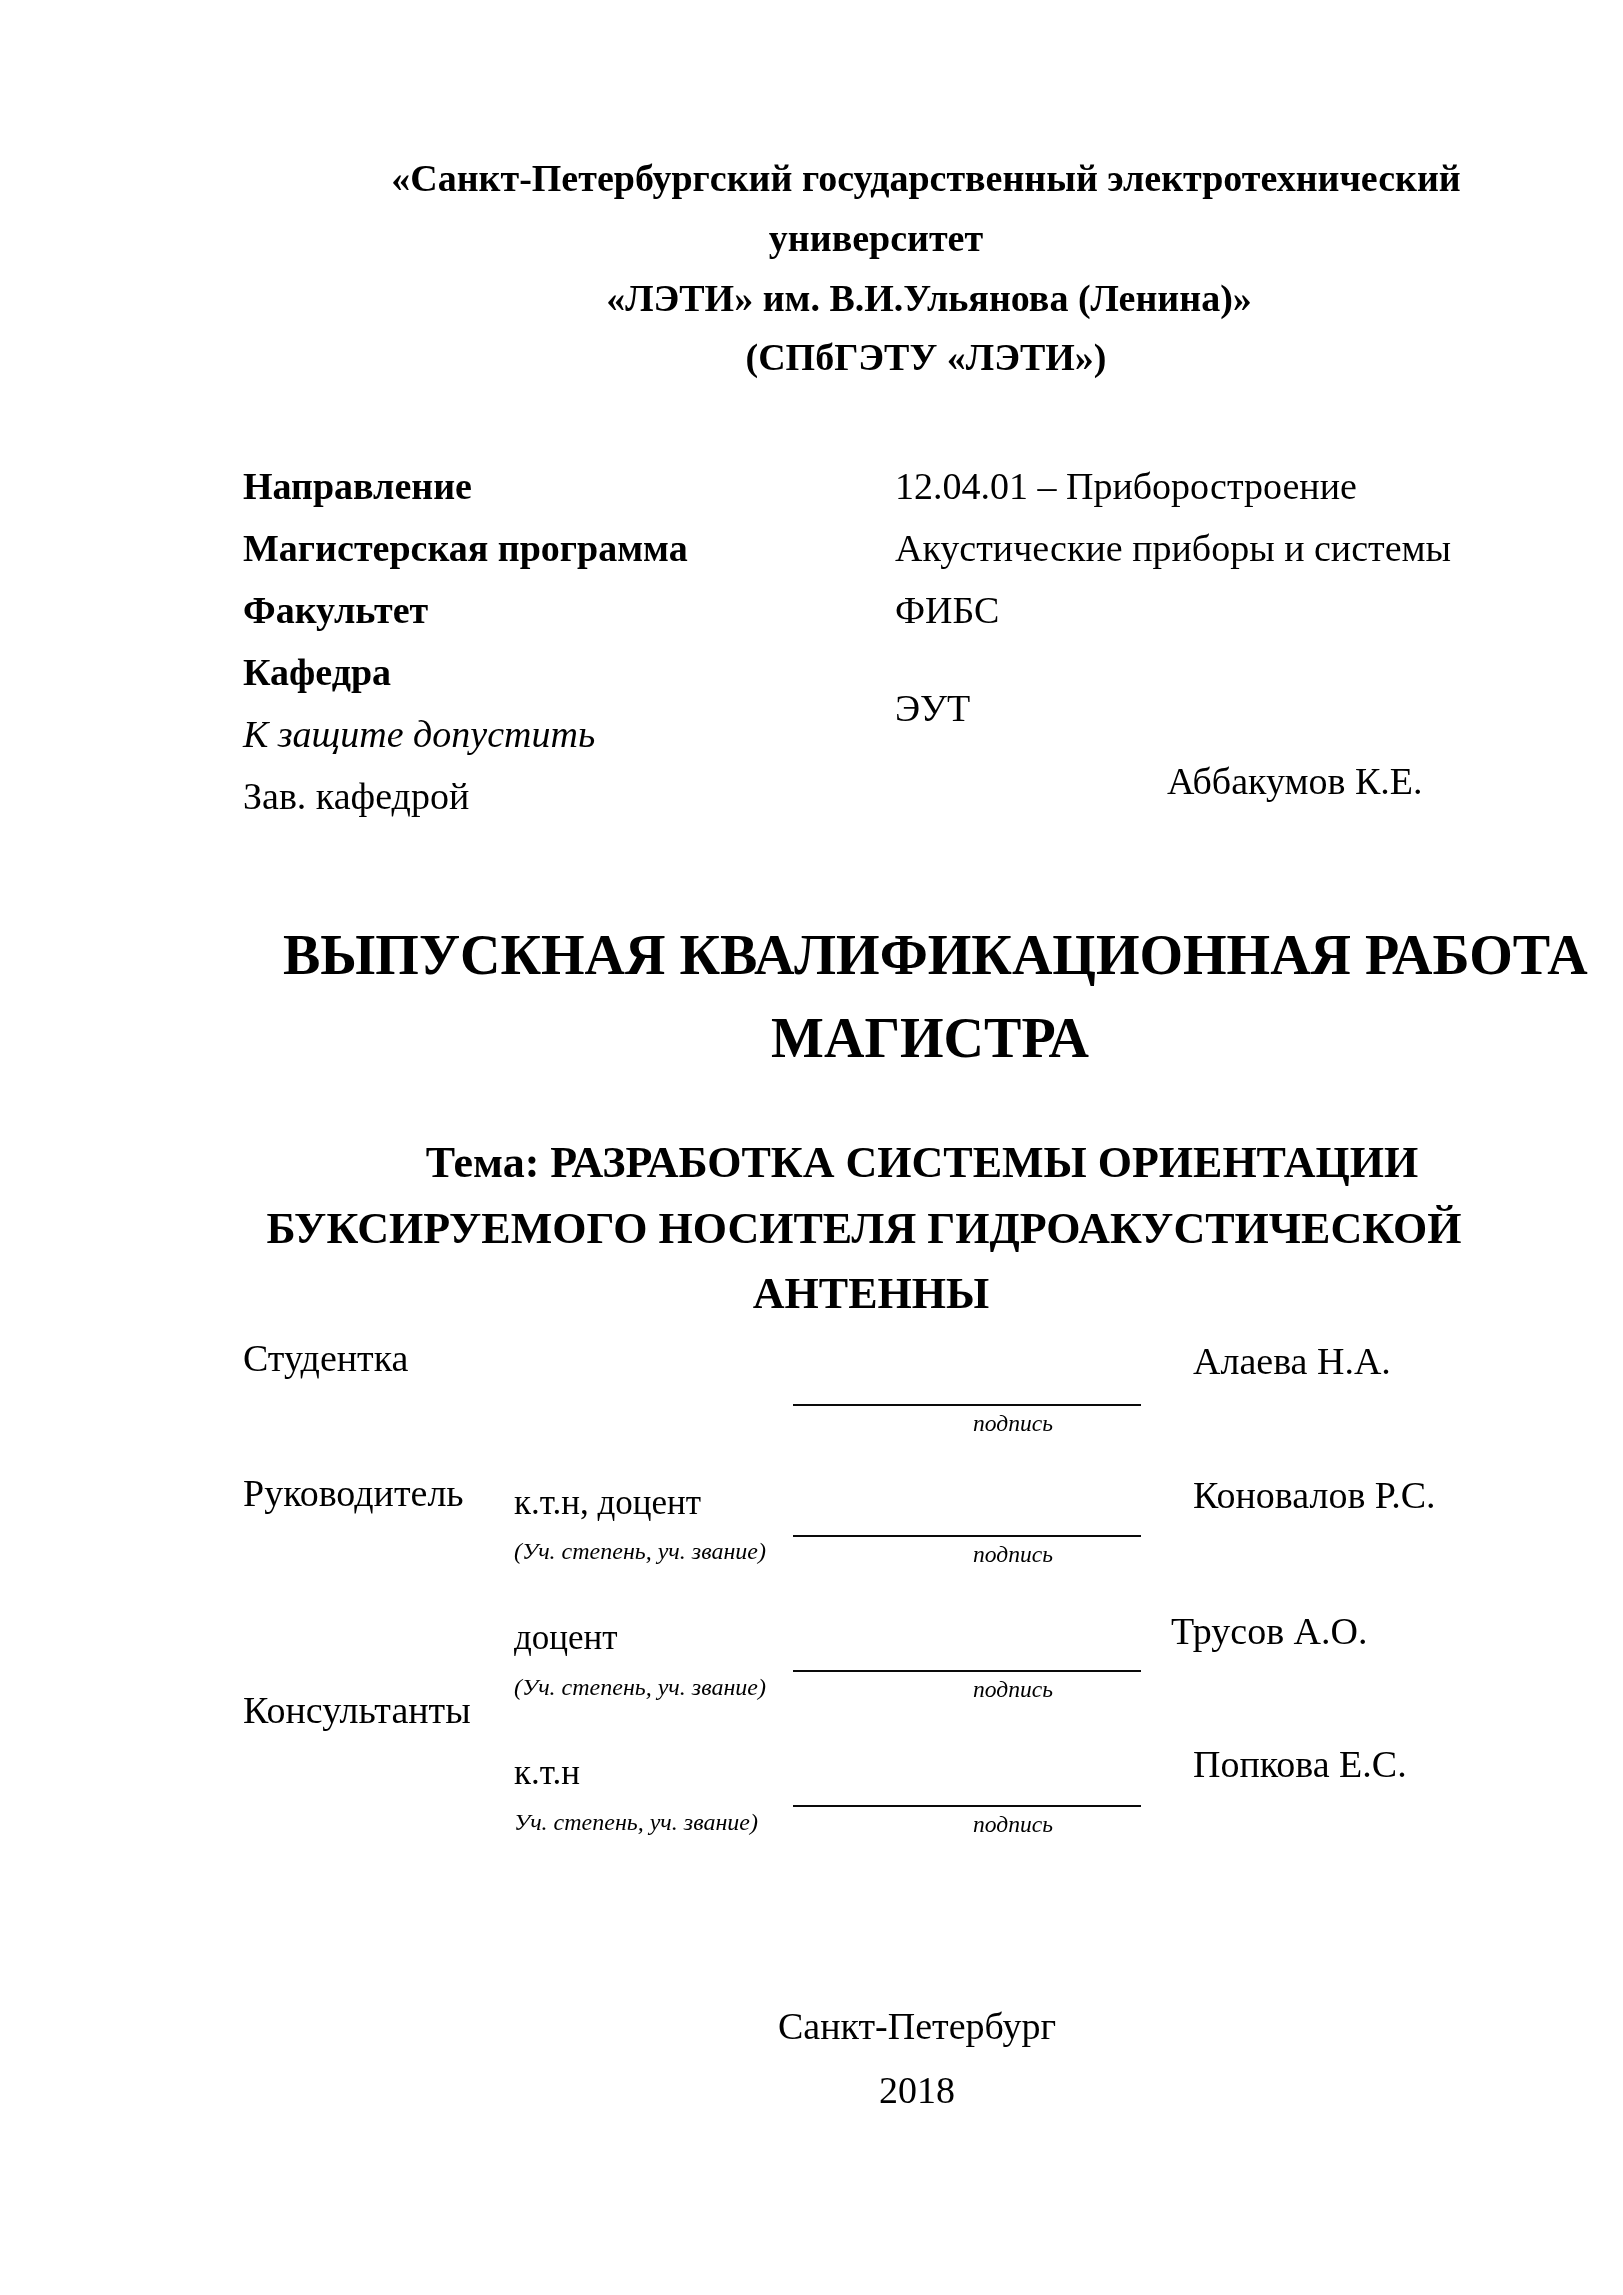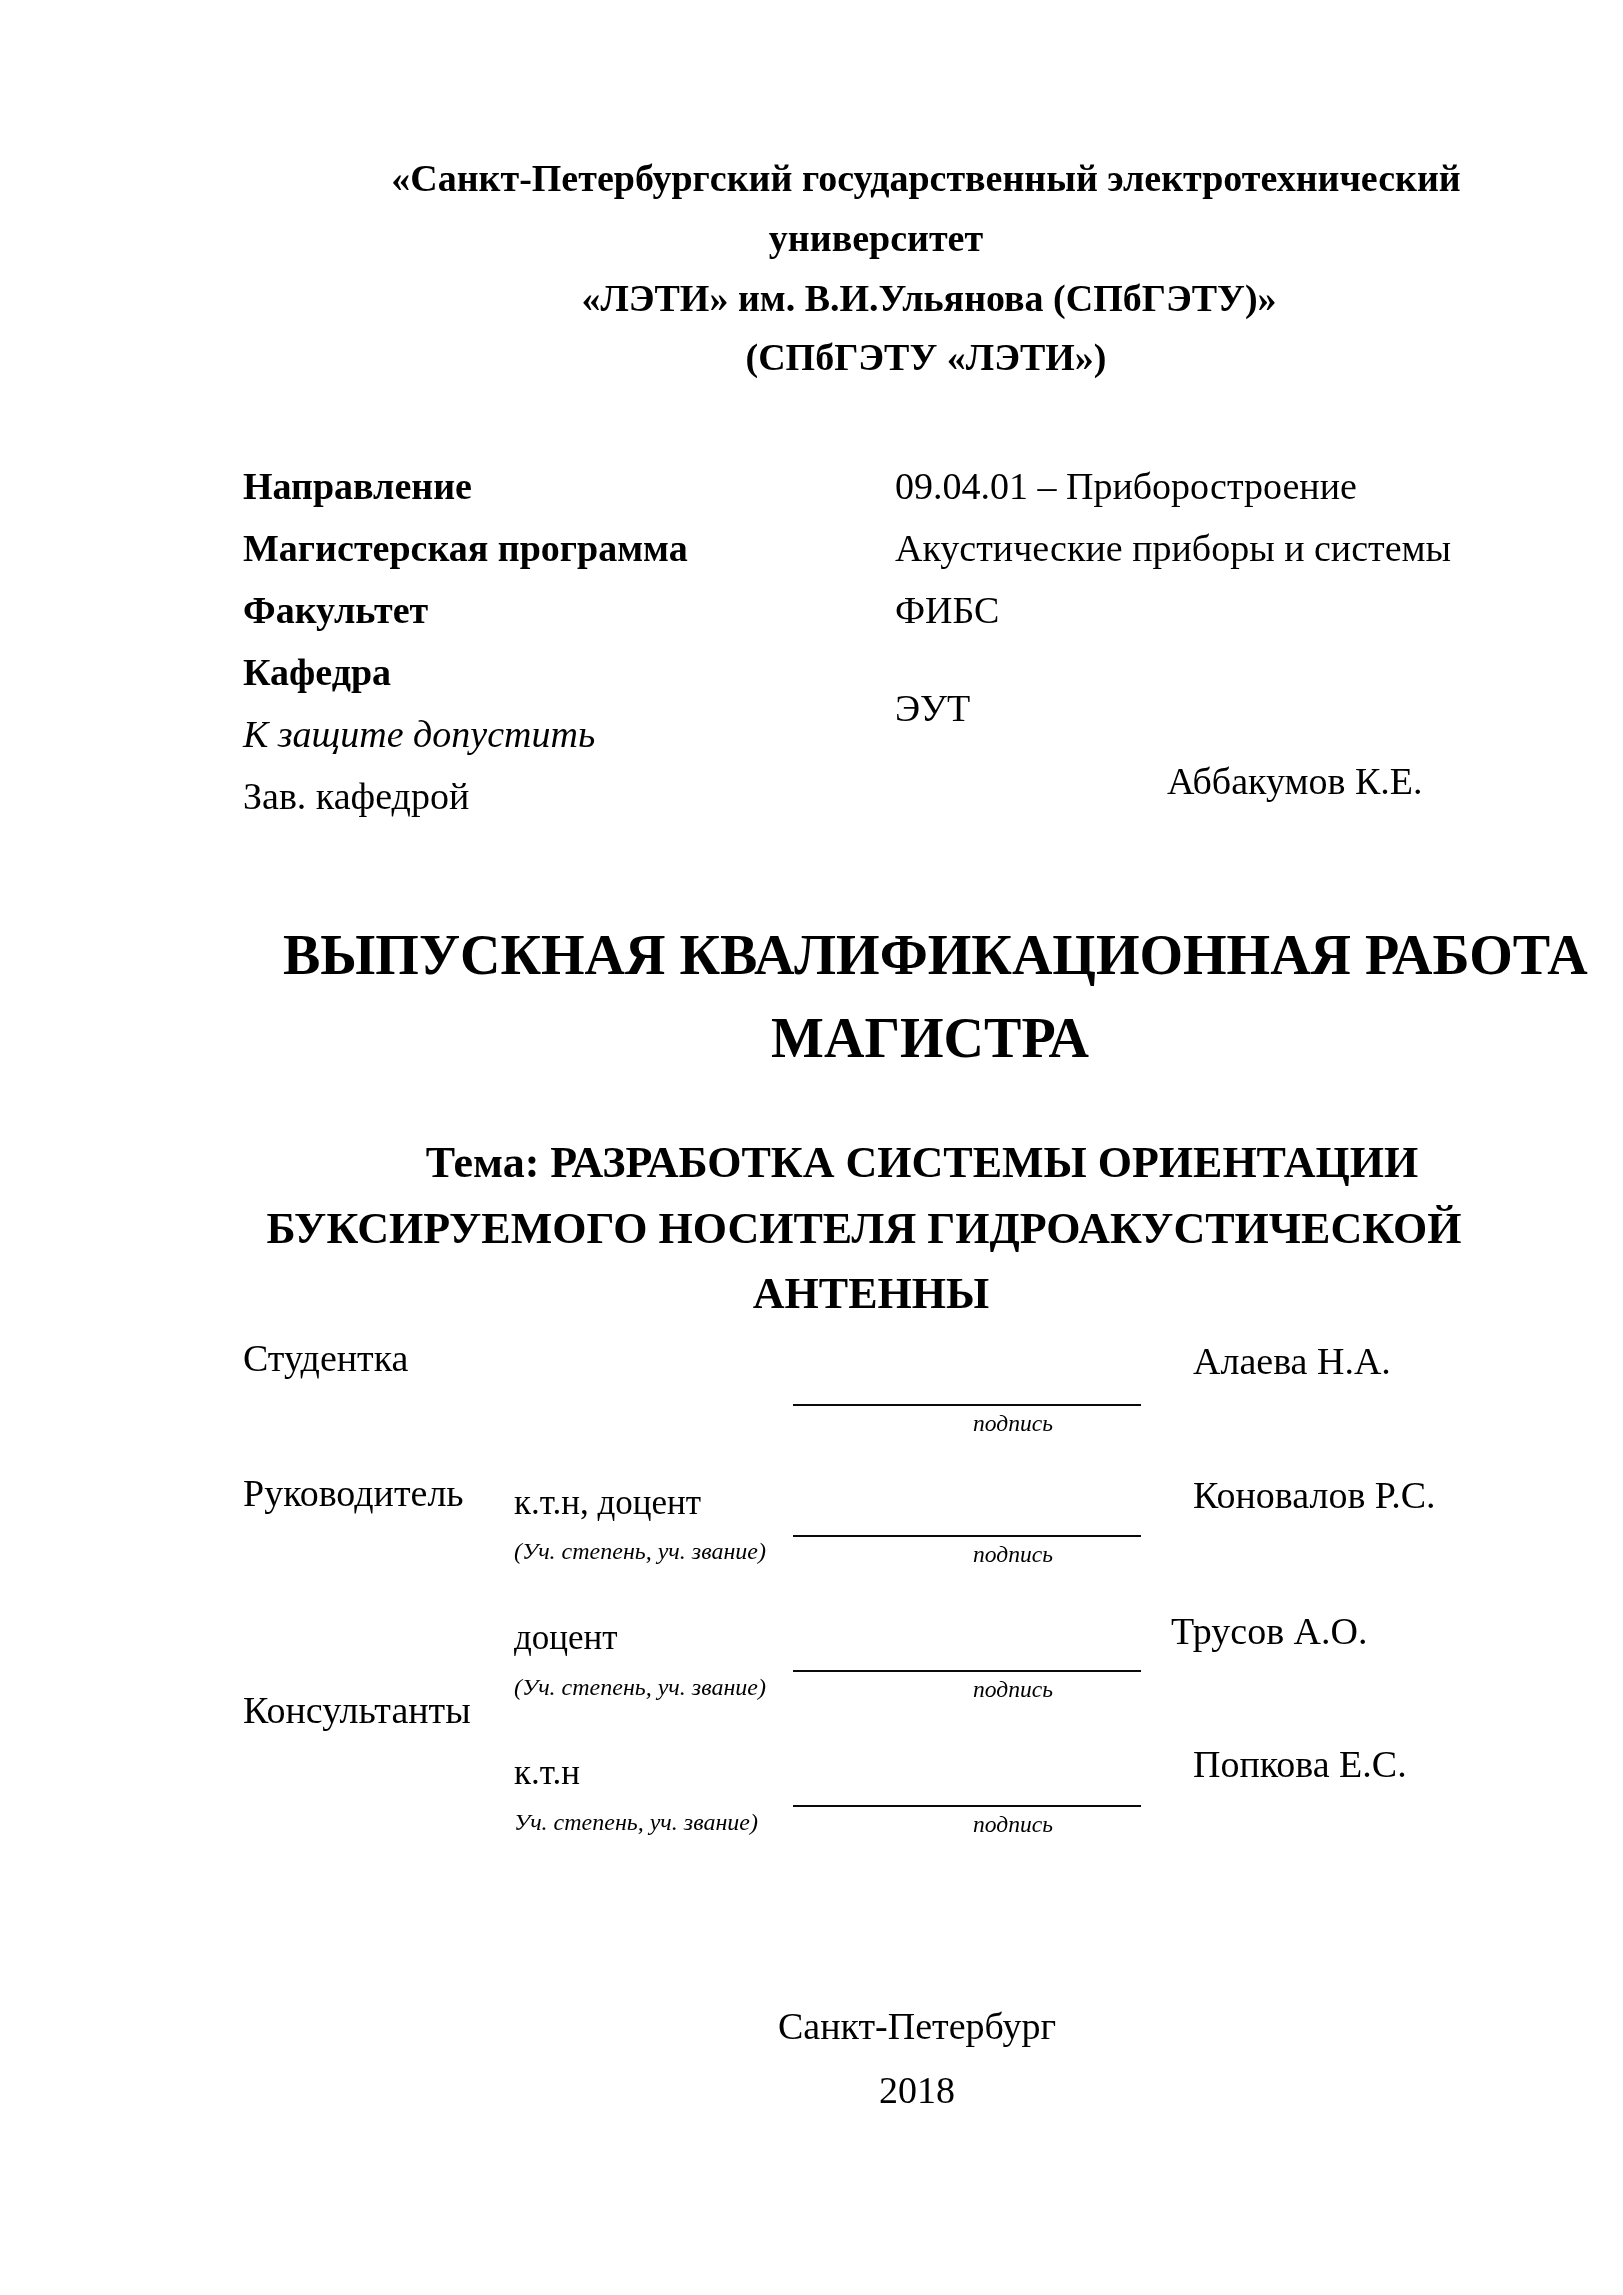--- a/index.html
+++ b/index.html
@@ -21,25 +21,25 @@
   .sign-note{font-size:23.6px;font-style:italic;width:236px;text-align:center;}
   .sig-line{position:absolute;left:793px;width:348px;border-top:2.4px solid #0a0a0a;height:0;}
 </style>
 </head>
 <body>
 
 <div class="page">
 
   <div class="ln c b" style="left:298px;top:159px;">«Санкт-Петербургский государственный электротехнический</div>
   <div class="ln c b" style="left:248px;top:219px;">университет</div>
-  <div class="ln c b" style="left:301px;top:279px;">«ЛЭТИ» им. В.И.Ульянова (СПбГЭТУ)»</div>
+  <div class="ln c b" style="left:301px;top:279px;">«ЛЭТИ» им. В.И.Ульянова (Ленина)»</div>
   <div class="ln c b" style="left:298px;top:338px;">(СПбГЭТУ «ЛЭТИ»)</div>
 
   <div class="ln b" style="left:243px;top:467px;">Направление</div>
-  <div class="ln" style="left:895px;top:467px;">09.04.01 – Приборостроение</div>
+  <div class="ln" style="left:895px;top:467px;">12.04.01 – Приборостроение</div>
 
   <div class="ln b" style="left:243px;top:529px;">Магистерская программа</div>
   <div class="ln" style="left:895px;top:529px;">Акустические приборы и системы</div>
 
   <div class="ln b" style="left:243px;top:591px;">Факультет</div>
   <div class="ln" style="left:895px;top:591px;">ФИБС</div>
 
   <div class="ln b" style="left:243px;top:653px;">Кафедра</div>
   <div class="ln" style="left:895px;top:653px;margin-top:36px;">ЭУТ</div>
 

